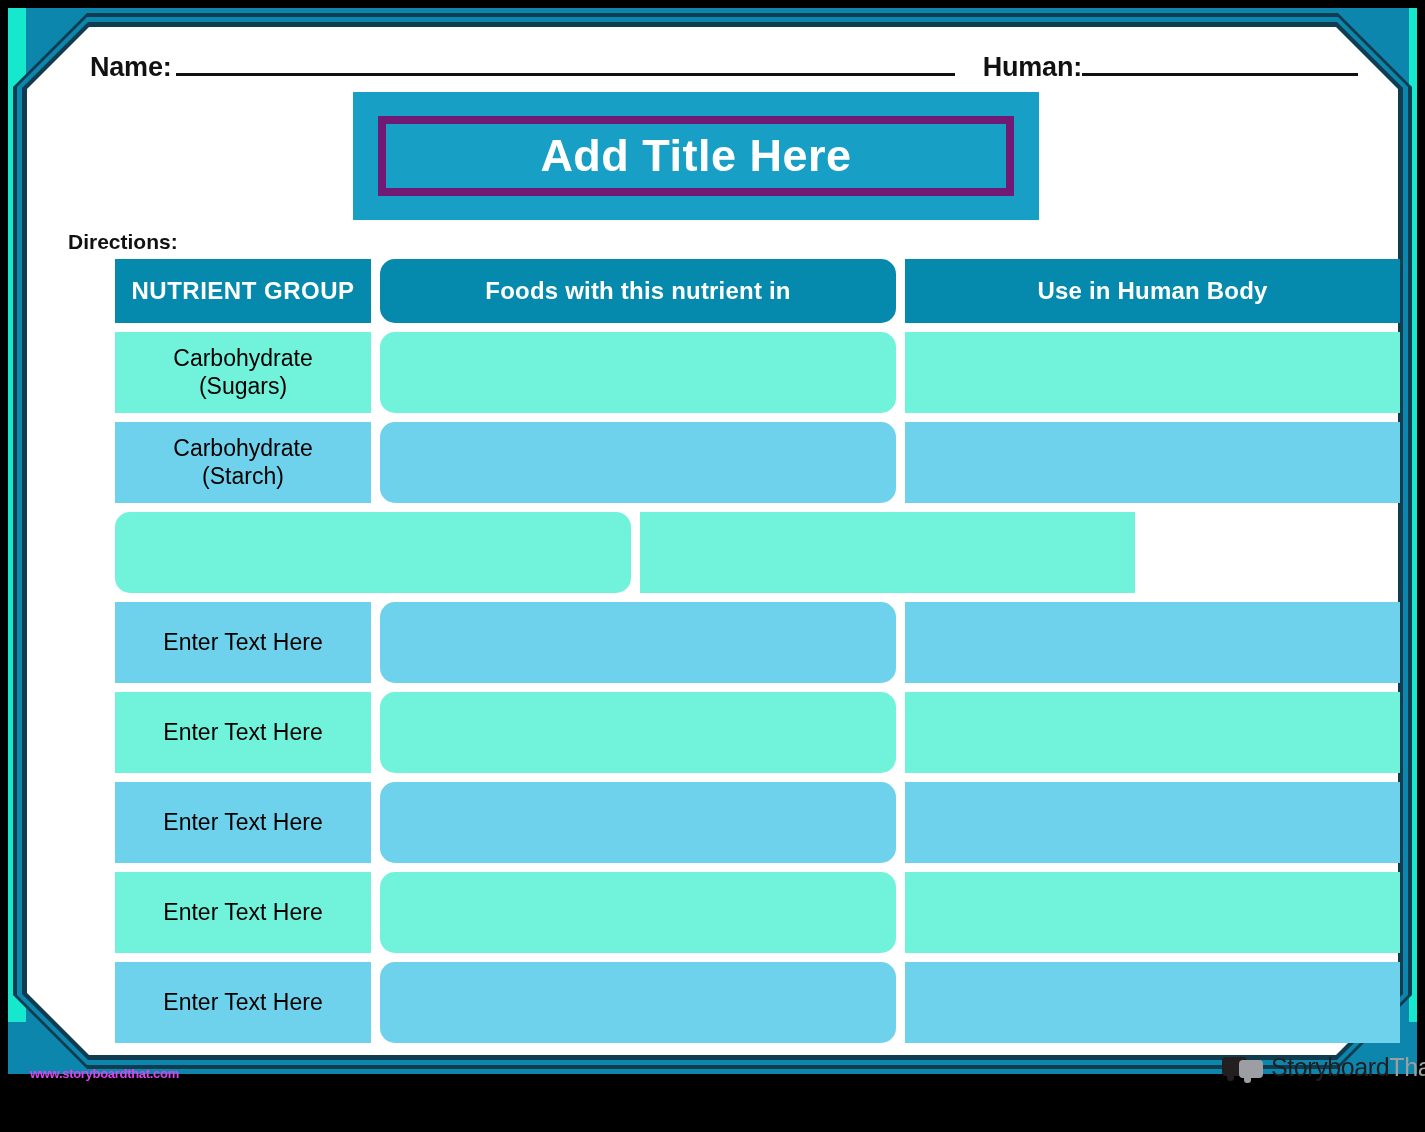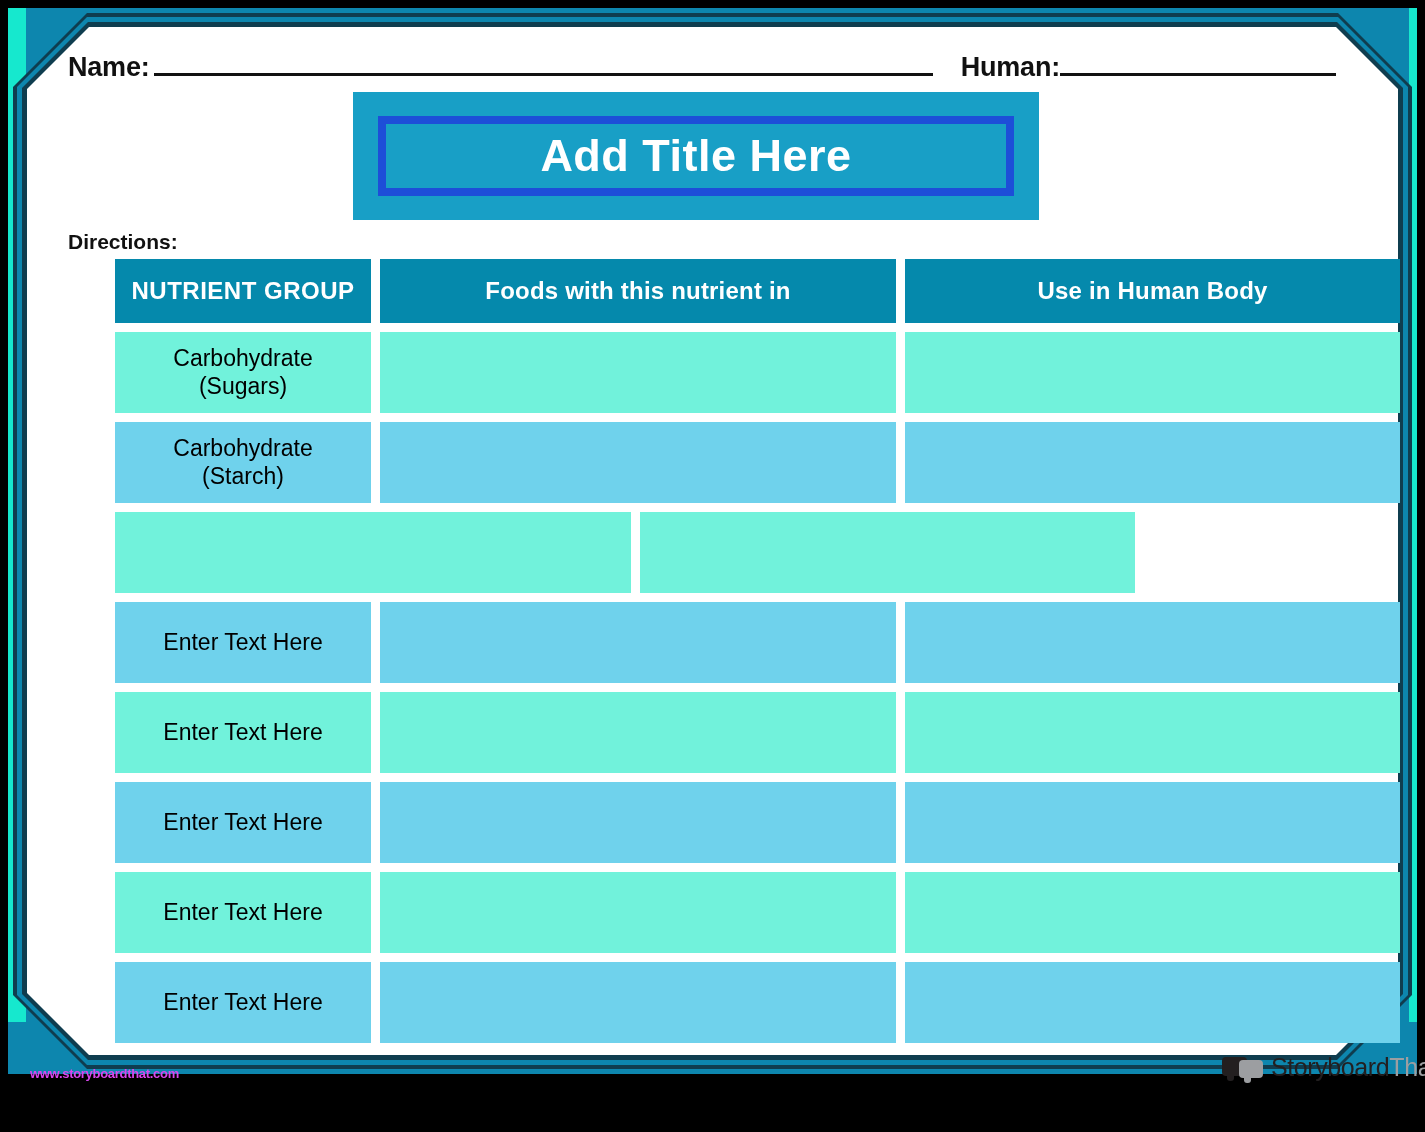--- a/index.html
+++ b/index.html
@@ -122,21 +122,21 @@
   .content {
     position: absolute;
     left: 27px;
     top: 27px;
     width: 1371px;
     height: 1028px;
   }
 
   .name-date-row {
     position: absolute;
-    left: 41px;
+    left: 63px;
     top: 24px;
     width: 1268px;
     display: flex;
     align-items: baseline;
   }
   .nd-label {
     font-size: 27px;
     font-weight: bold;
     color: #111111;
     white-space: nowrap;
@@ -157,21 +157,21 @@
     width: 686px;
     height: 128px;
     background: #189FC6;
     display: flex;
     align-items: center;
     justify-content: center;
   }
   .title-inner {
     width: 636px;
     height: 80px;
-    border: 8px solid #1d4ed8;
+    border: 8px solid #701a75;
     box-sizing: border-box;
     display: flex;
     align-items: center;
     justify-content: center;
   }
   .title-text {
     color: #FFFFFF;
     font-size: 45px;
     font-weight: bold;
     letter-spacing: 0.5px;
@@ -203,21 +203,21 @@
   .trow:last-child { margin-bottom: 0; }
   .cell {
     display: flex;
     align-items: center;
     justify-content: center;
     text-align: center;
     box-sizing: border-box;
     padding: 4px 10px;
   }
   .col-0 { width: 256px; flex: 0 0 256px; }
-  .col-1 { width: 516px; flex: 0 0 516px; }
+  .col-1 { width: 516px; flex: 0 0 516px; border-radius: 15px; }
   .col-2 { width: 495px; flex: 0 0 495px; }
 
   .header-row .cell {
     background: #0589AC;
     height: 64px;
   }
   .header-row .cell-text {
     color: #FFFFFF;
     font-size: 24px;
     font-weight: bold;

